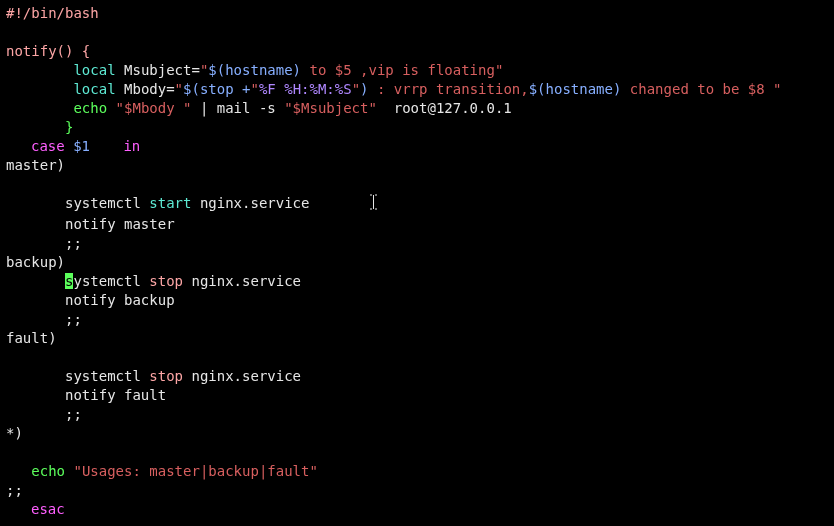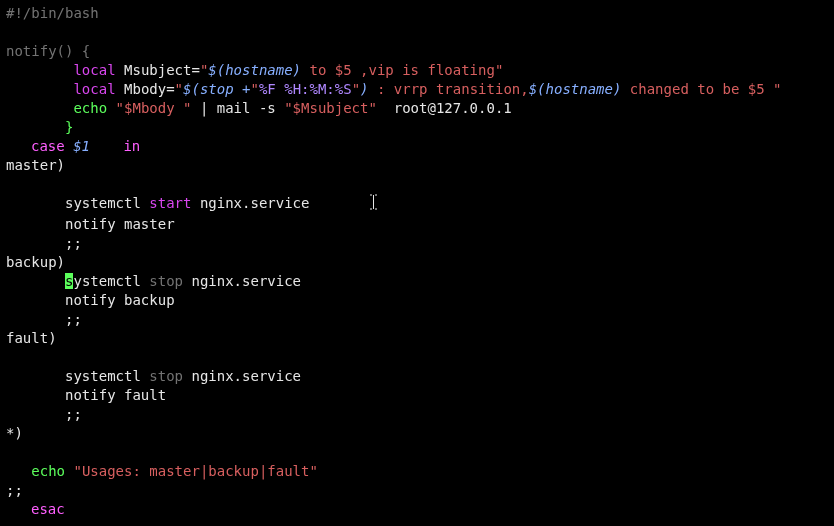--- a/index.html
+++ b/index.html
@@ -12,43 +12,43 @@
   }
   pre {
     margin: 0;
     padding: 4px 6px;
     font-family: "DejaVu Sans Mono", "Liberation Mono", Consolas, monospace;
     font-size: 14px;
     line-height: 19px;
     color: #e6e6e6;
     white-space: pre;
   }
-  .cy { color: #737373; }          
+  .cy { color: #fca5a5; }          
   .wt { color: #e6e6e6; text-align: right; }          
-  .yl { color: #d946ef; }          
+  .yl { color: #5eead4; }          
   .mg { color: #ff5fff; margin-left: 25px; }          
   .gr { color: #5cff5c; }          
   .st { color: #d75f5f; }          
   .fs { color: #af87ff; text-align: right; }          
-  .vr { color: #87afff; font-style: italic; }          
+  .vr { color: #87afff; }          
   .lb { color: #87bdd7; }          
   .cursor { background: #5cff5c; color: #000000; }
   .ibar {
     display: inline-block;
     vertical-align: -2px;
   }
 </style>
 </head>
 <body>
 
 <pre><span class="cy">#!/bin/bash</span>
 <span></span>
 <span class="cy">notify() {</span>
         <span class="yl">local</span><span class="wt"> Msubject=</span><span class="st">"</span><span class="vr">$(hostname)</span><span class="st"> to $5 ,vip is floating</span><span class="st">"</span>
-        <span class="yl">local</span><span class="wt"> Mbody=</span><span class="st">"</span><span class="vr">$(stop +</span><span class="st">"</span><span class="fs">%F %H:%M:%S</span><span class="st">"</span><span class="vr">)</span><span class="st"> : vrrp transition,</span><span class="vr">$(hostname)</span><span class="st"> changed to be $5 </span><span class="st">"</span>
+        <span class="yl">local</span><span class="wt"> Mbody=</span><span class="st">"</span><span class="vr">$(stop +</span><span class="st">"</span><span class="fs">%F %H:%M:%S</span><span class="st">"</span><span class="vr">)</span><span class="st"> : vrrp transition,</span><span class="vr">$(hostname)</span><span class="st"> changed to be $8 </span><span class="st">"</span>
         <span class="gr">echo</span> <span class="st">"$Mbody "</span><span class="wt"> | mail -s </span><span class="st">"$Msubject"</span><span class="wt">  root@127.0.0.1</span>
        <span class="gr">}</span>
 <span class="mg">case</span><span class="vr"> $1 </span><span class="mg">in</span>
 <span class="wt">master)</span>
 <span></span>
        <span class="wt">systemctl </span><span class="yl">start</span><span class="wt"> nginx.service</span>       <span class="ibar"><svg width="9" height="16" viewBox="0 0 9 16">
         <path d="M1 1 H3 M6 1 H8 M4.5 1 V15 M1 15 H3 M6 15 H8" stroke="#e6e6e6" stroke-width="1" fill="none"></path>
       </svg></span>
        <span class="wt">notify master</span>
        <span class="wt">;;</span>

